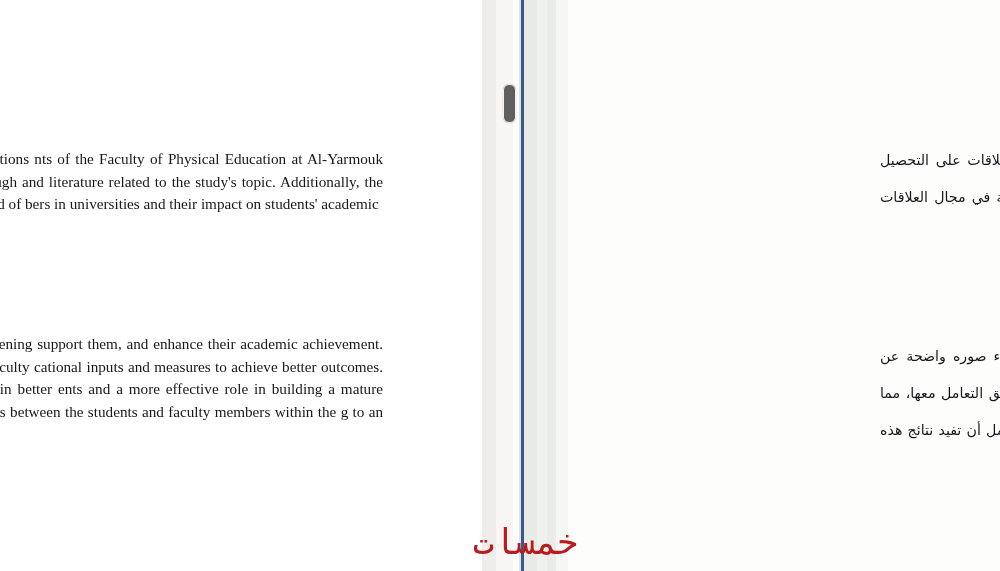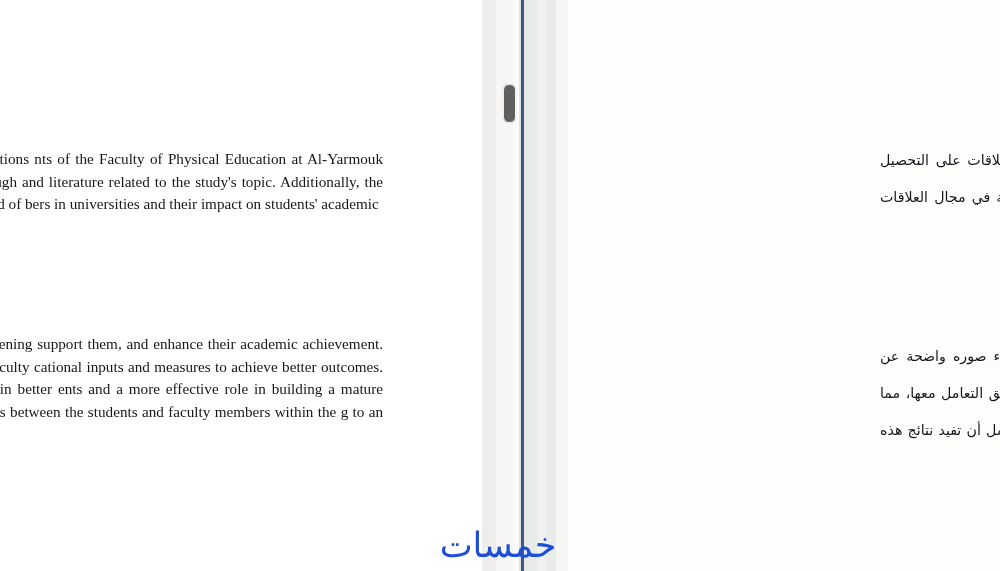--- a/index.html
+++ b/index.html
@@ -143,26 +143,26 @@
   }
   .ar-block p { margin: 0; }
 
   
   .watermark {
     position: absolute;
     left: 418px;
     top: 524px;
     width: 160px;
     height: 42px;
-    color: #1d4ed8;
-    font-family: Liberation Sans, sans-serif;
+    color: #b91c1c;
+    font-family: Liberation Mono, monospace;
     font-size: 35px;
     line-height: 42px;
     direction: rtl;
-    text-align: center;
+    text-align: right;
     letter-spacing: 1px;
     pointer-events: none;
     user-select: none;
     white-space: nowrap;
   }
 </style>
 </head>
 <body>
 
 <div id="viewer">

